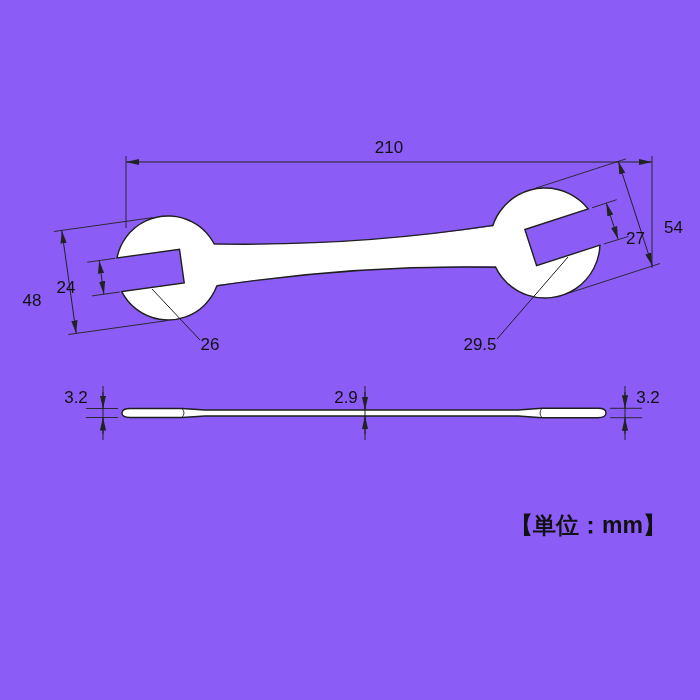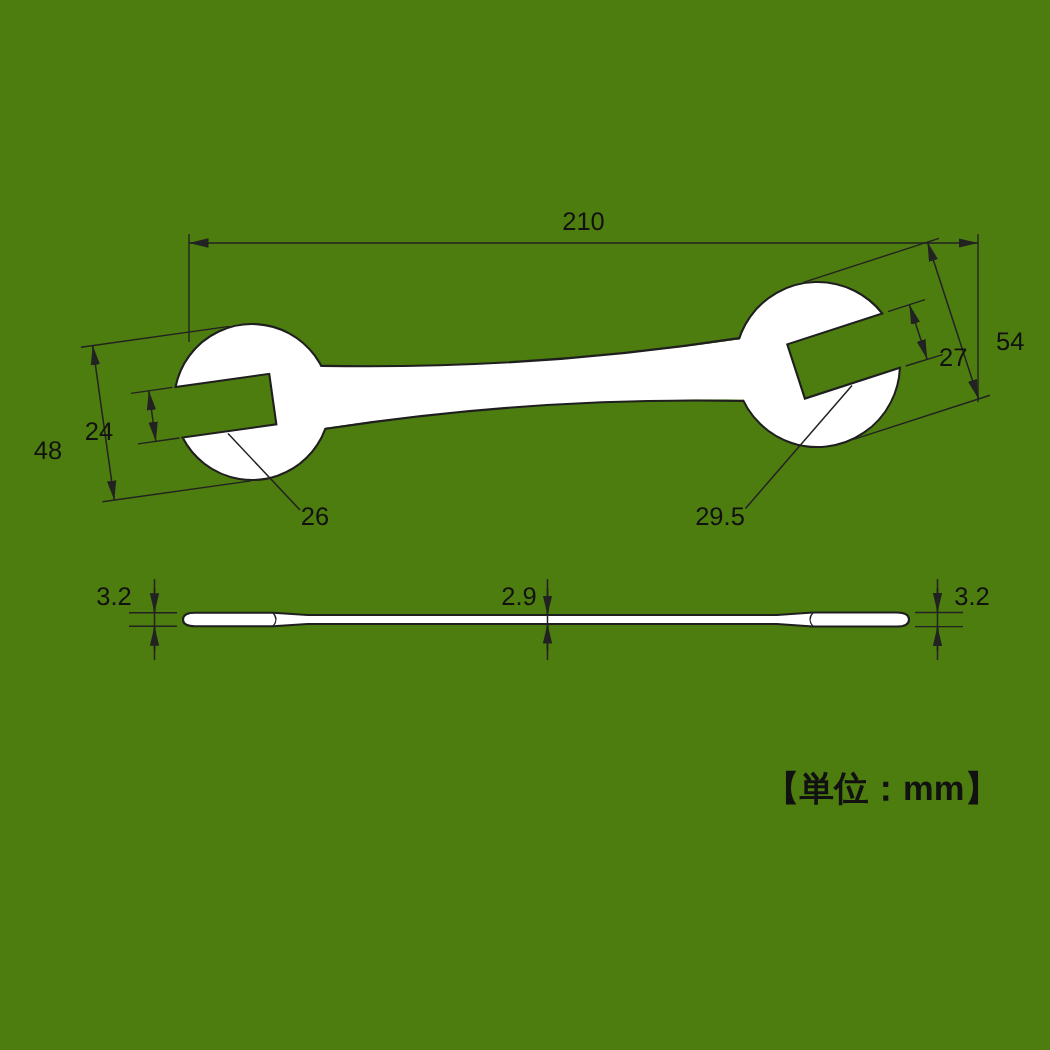--- a/index.html
+++ b/index.html
@@ -1,16 +1,16 @@
 <!DOCTYPE html>
 <html><head>
 <meta charset="utf-8">
 <style>
   html,body{margin:0;padding:0;background:#fff;}
-  .canvas{position:relative;width:700px;height:700px;background:#4d7c0f;overflow:hidden;
+  .canvas{position:relative;width:700px;height:700px;background:#8b5cf6;overflow:hidden;
           font-family:"Liberation Sans", sans-serif;}
   svg{display:block;}
   .outline{fill:#ffffff;stroke:#1f1f1f;stroke-width:1.4;}
   .fillonly{fill:#ffffff;stroke:none;}
   .edge{fill:none;stroke:#1f1f1f;stroke-width:1.4;}
   .dim{stroke:#222222;stroke-width:1;fill:none;}
   .ext{stroke:#222222;stroke-width:0.9;fill:none;}
   .leader{stroke:#222222;stroke-width:1;fill:none;}
   text.dimtxt{font-size:17px;fill:#111111;font-family:"Liberation Sans",sans-serif;}
   text.unit{font-size:23px;font-weight:600;fill:#111111;font-family:"Liberation Sans",sans-serif;}

